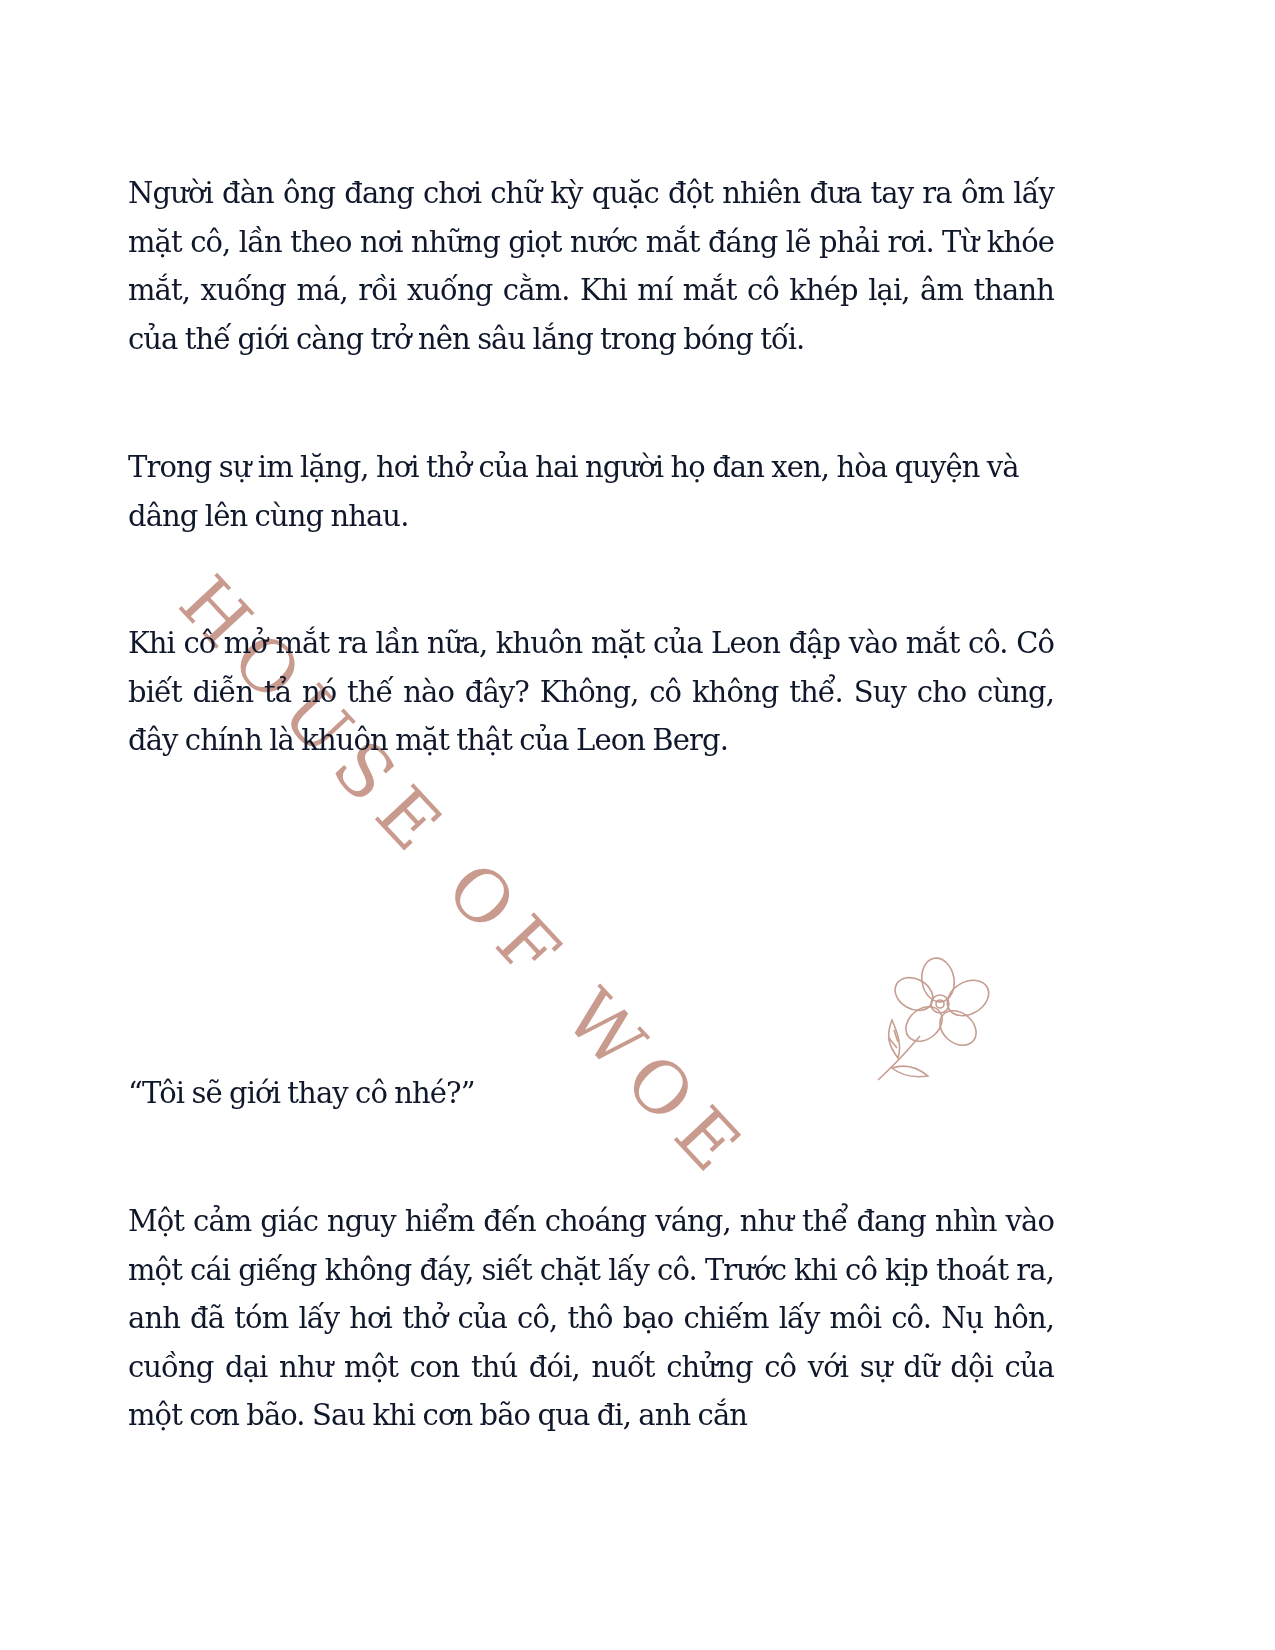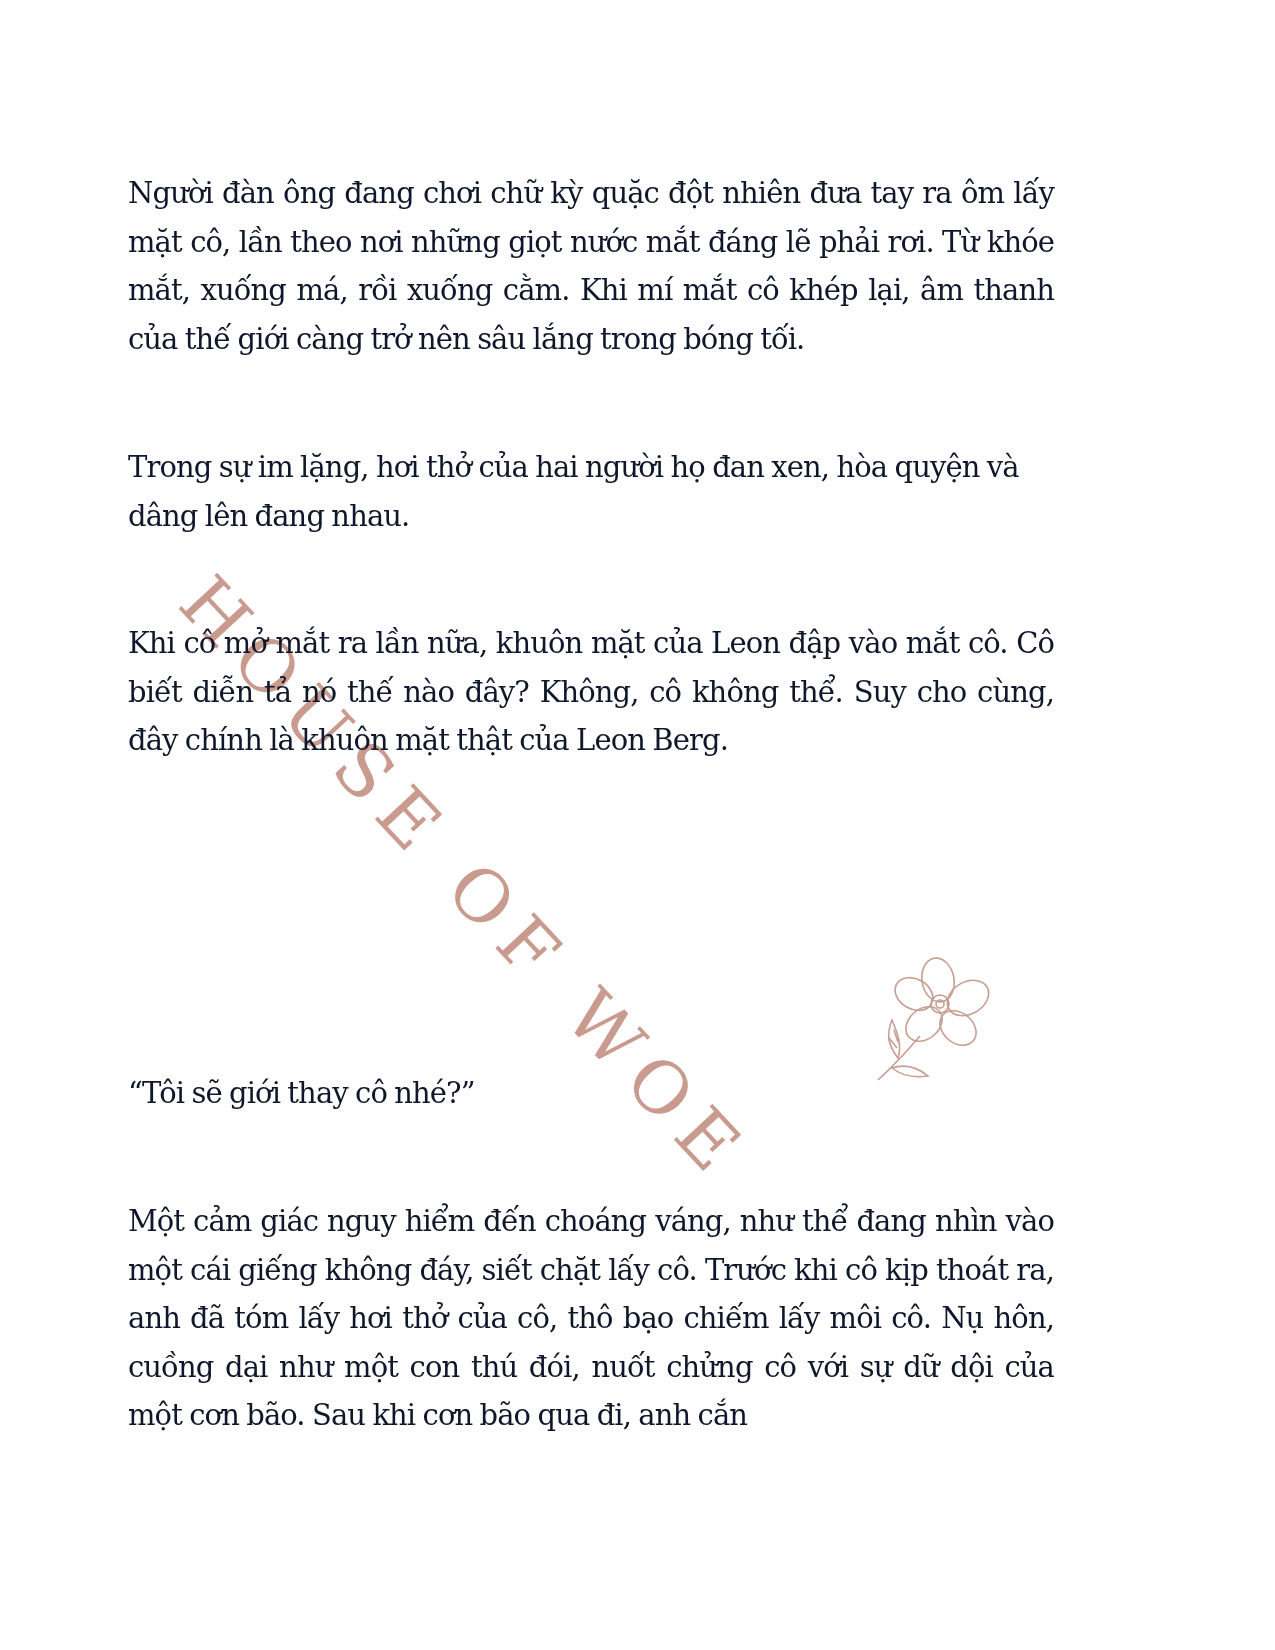--- a/index.html
+++ b/index.html
@@ -25,21 +25,21 @@
     transform-origin: 0 0; transform: rotate(47deg);
     white-space: nowrap; z-index: 1;
   }
   .flower { position: absolute; left: 858px; top: 950px; width: 135px; height: 135px; z-index: 1; opacity: 0.8; }
 </style>
 </head>
 <body>
 
 <div class="page">
   <p class="text" id="p1">Người đàn ông đang chơi chữ kỳ quặc đột nhiên đưa tay ra ôm lấy mặt cô, lần theo nơi những giọt nước mắt đáng lẽ phải rơi. Từ khóe mắt, xuống má, rồi xuống cằm. Khi mí mắt cô khép lại, âm thanh của thế giới càng trở nên sâu lắng trong bóng tối.</p>
-  <p class="text last-left" id="p2">Trong sự im lặng, hơi thở của hai người họ đan xen, hòa quyện và dâng lên đang nhau.</p>
+  <p class="text last-left" id="p2">Trong sự im lặng, hơi thở của hai người họ đan xen, hòa quyện và dâng lên cùng nhau.</p>
   <p class="text" id="p3">Khi cô mở mắt ra lần nữa, khuôn mặt của Leon đập vào mắt cô. Cô biết diễn tả nó thế nào đây? Không, cô không thể. Suy cho cùng, đây chính là khuôn mặt thật của Leon Berg.</p>
   <p class="text last-left" id="p5">“Tôi sẽ giới thay cô nhé?”</p>
   <p class="text" id="p6">Một cảm giác nguy hiểm đến choáng váng, như thể đang nhìn vào một cái giếng không đáy, siết chặt lấy cô. Trước khi cô kịp thoát ra, anh đã tóm lấy hơi thở của cô, thô bạo chiếm lấy môi cô. Nụ hôn, cuồng dại như một con thú đói, nuốt chửng cô với sự dữ dội của một cơn bão. Sau khi cơn bão qua đi, anh cắn</p>
 
   <div class="watermark">HOUSE OF WOE</div>
 
   <svg class="flower" viewBox="0 0 135 135">
     <g fill="none" stroke="#b98576" stroke-width="1.6">
       <ellipse cx="80" cy="30" rx="16" ry="22" transform="rotate(-10 80 30)"></ellipse>
       <ellipse cx="110" cy="48" rx="16" ry="22" transform="rotate(60 110 48)"></ellipse>

